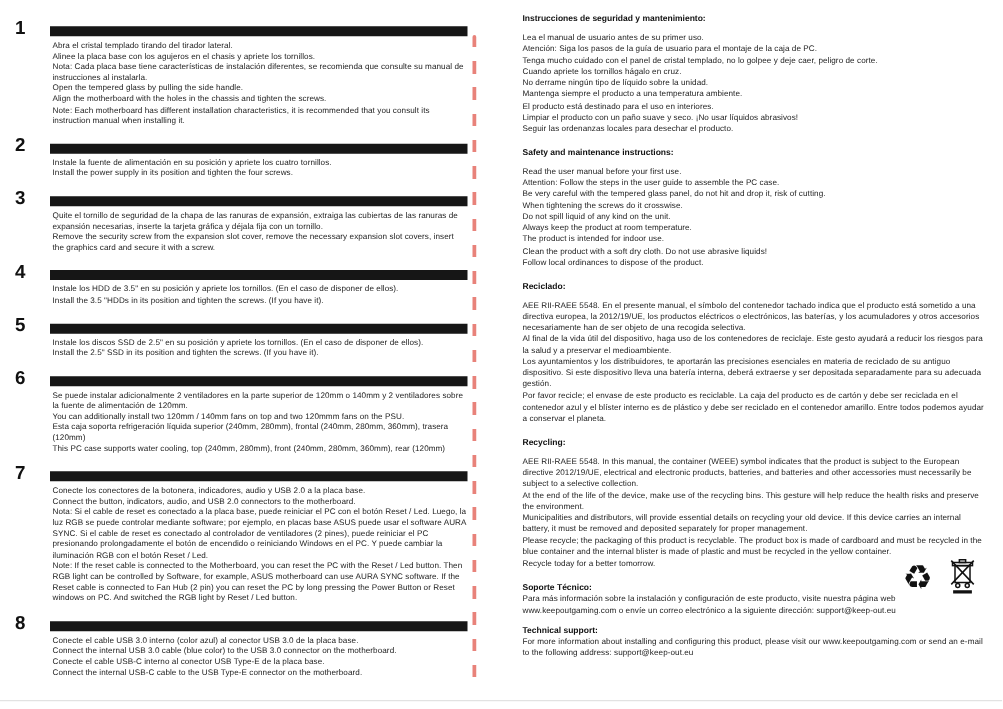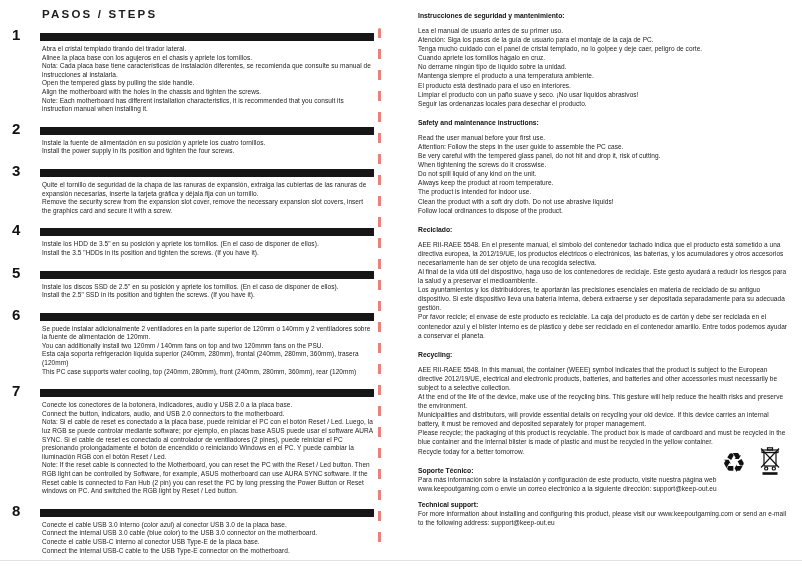--- a/index.html
+++ b/index.html
@@ -48,21 +48,20 @@
     font-family:"DejaVu Sans", sans-serif;
   }
   .weee { position:absolute; left:36px; top:0; }
 </style>
 </head>
 <body>
 
 <div class="page">
 
   <div class="left-col">
-    <div class="title">PASOS / STEPS</div>
     <div id="steps">
         <div class="step">
           <div class="step-head">
             <div class="step-num">1</div>
             <div class="step-bar"></div>
           </div>
           <div class="step-text">
             <div class="line">Abra el cristal templado tirando del tirador lateral.</div>
             <div class="line">Alinee la placa base con los agujeros en el chasis y apriete los tornillos.</div>
             <div class="line">Nota: Cada placa base tiene características de instalación diferentes, se recomienda que consulte su manual de instrucciones al instalarla.</div>

